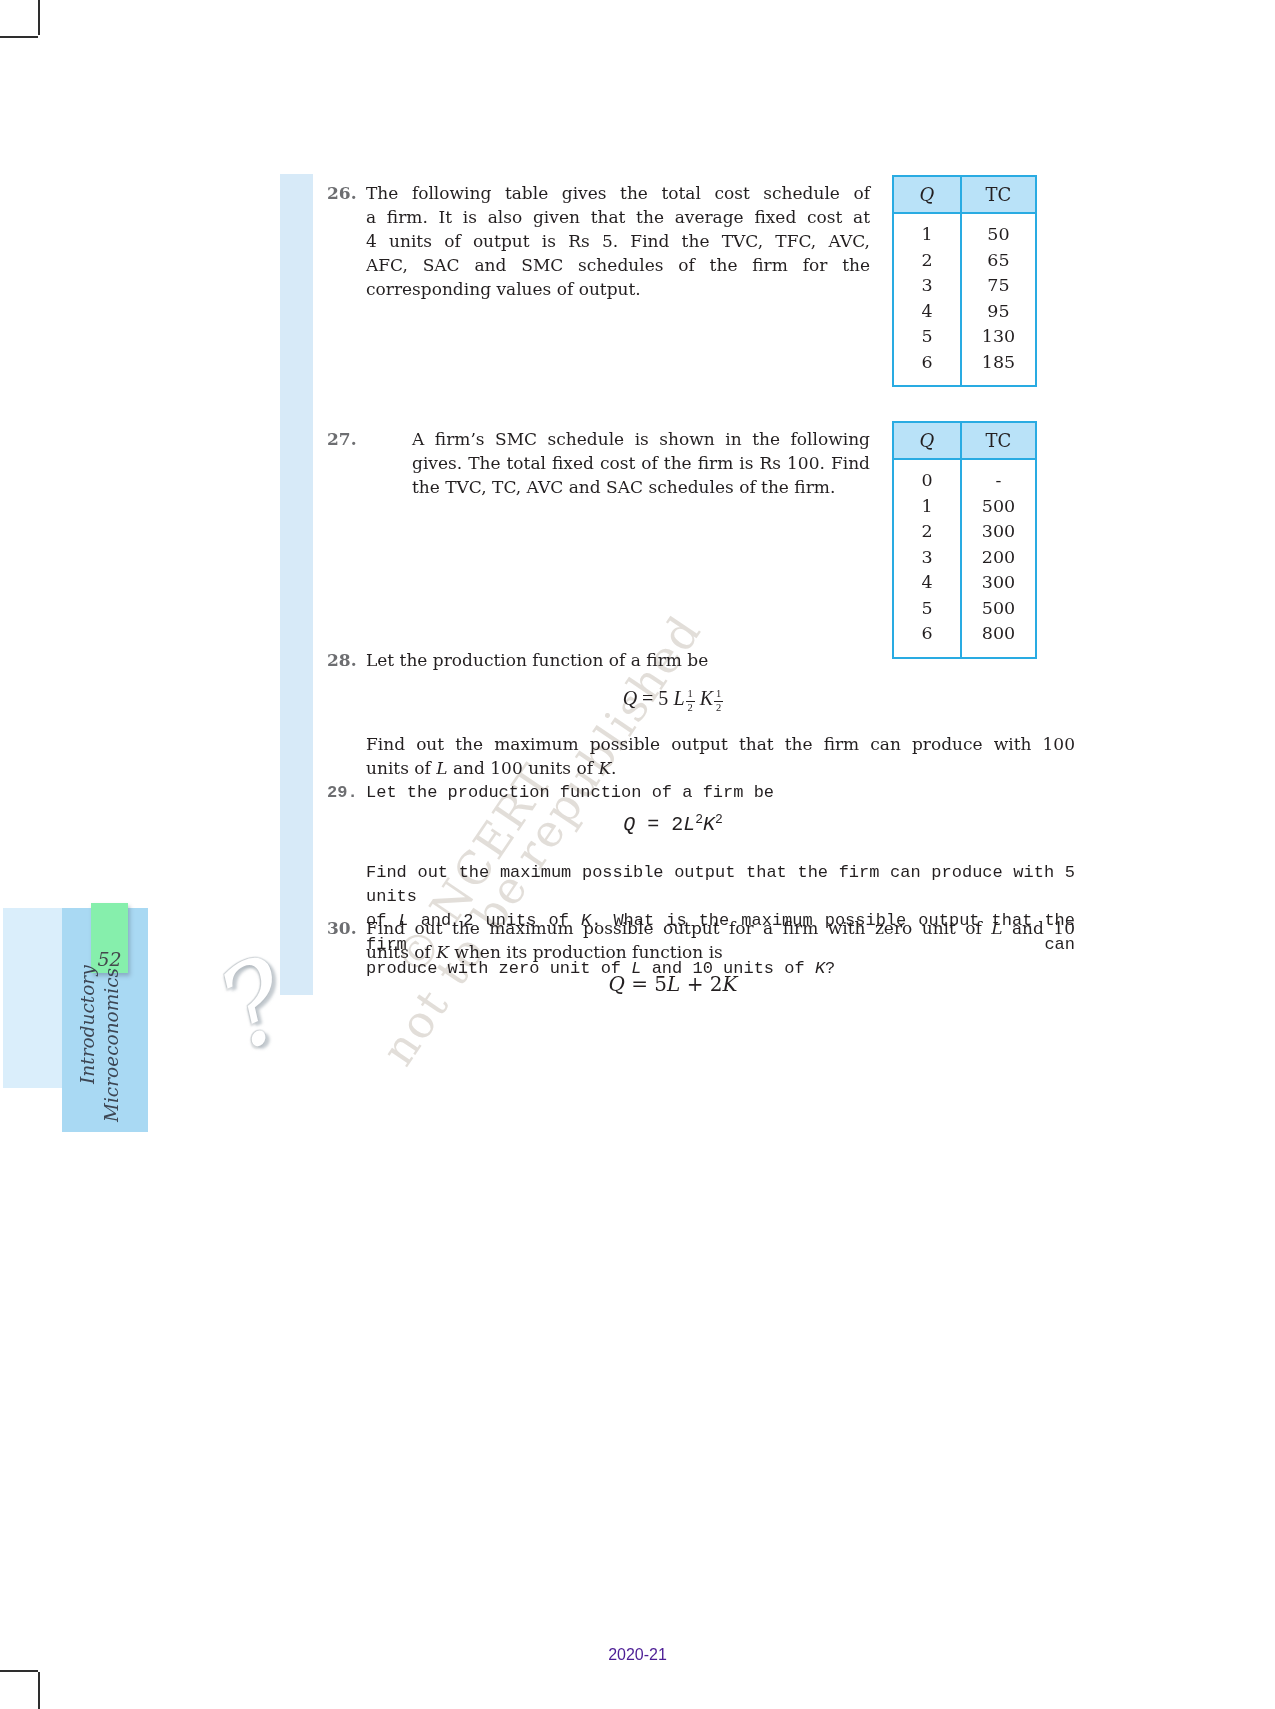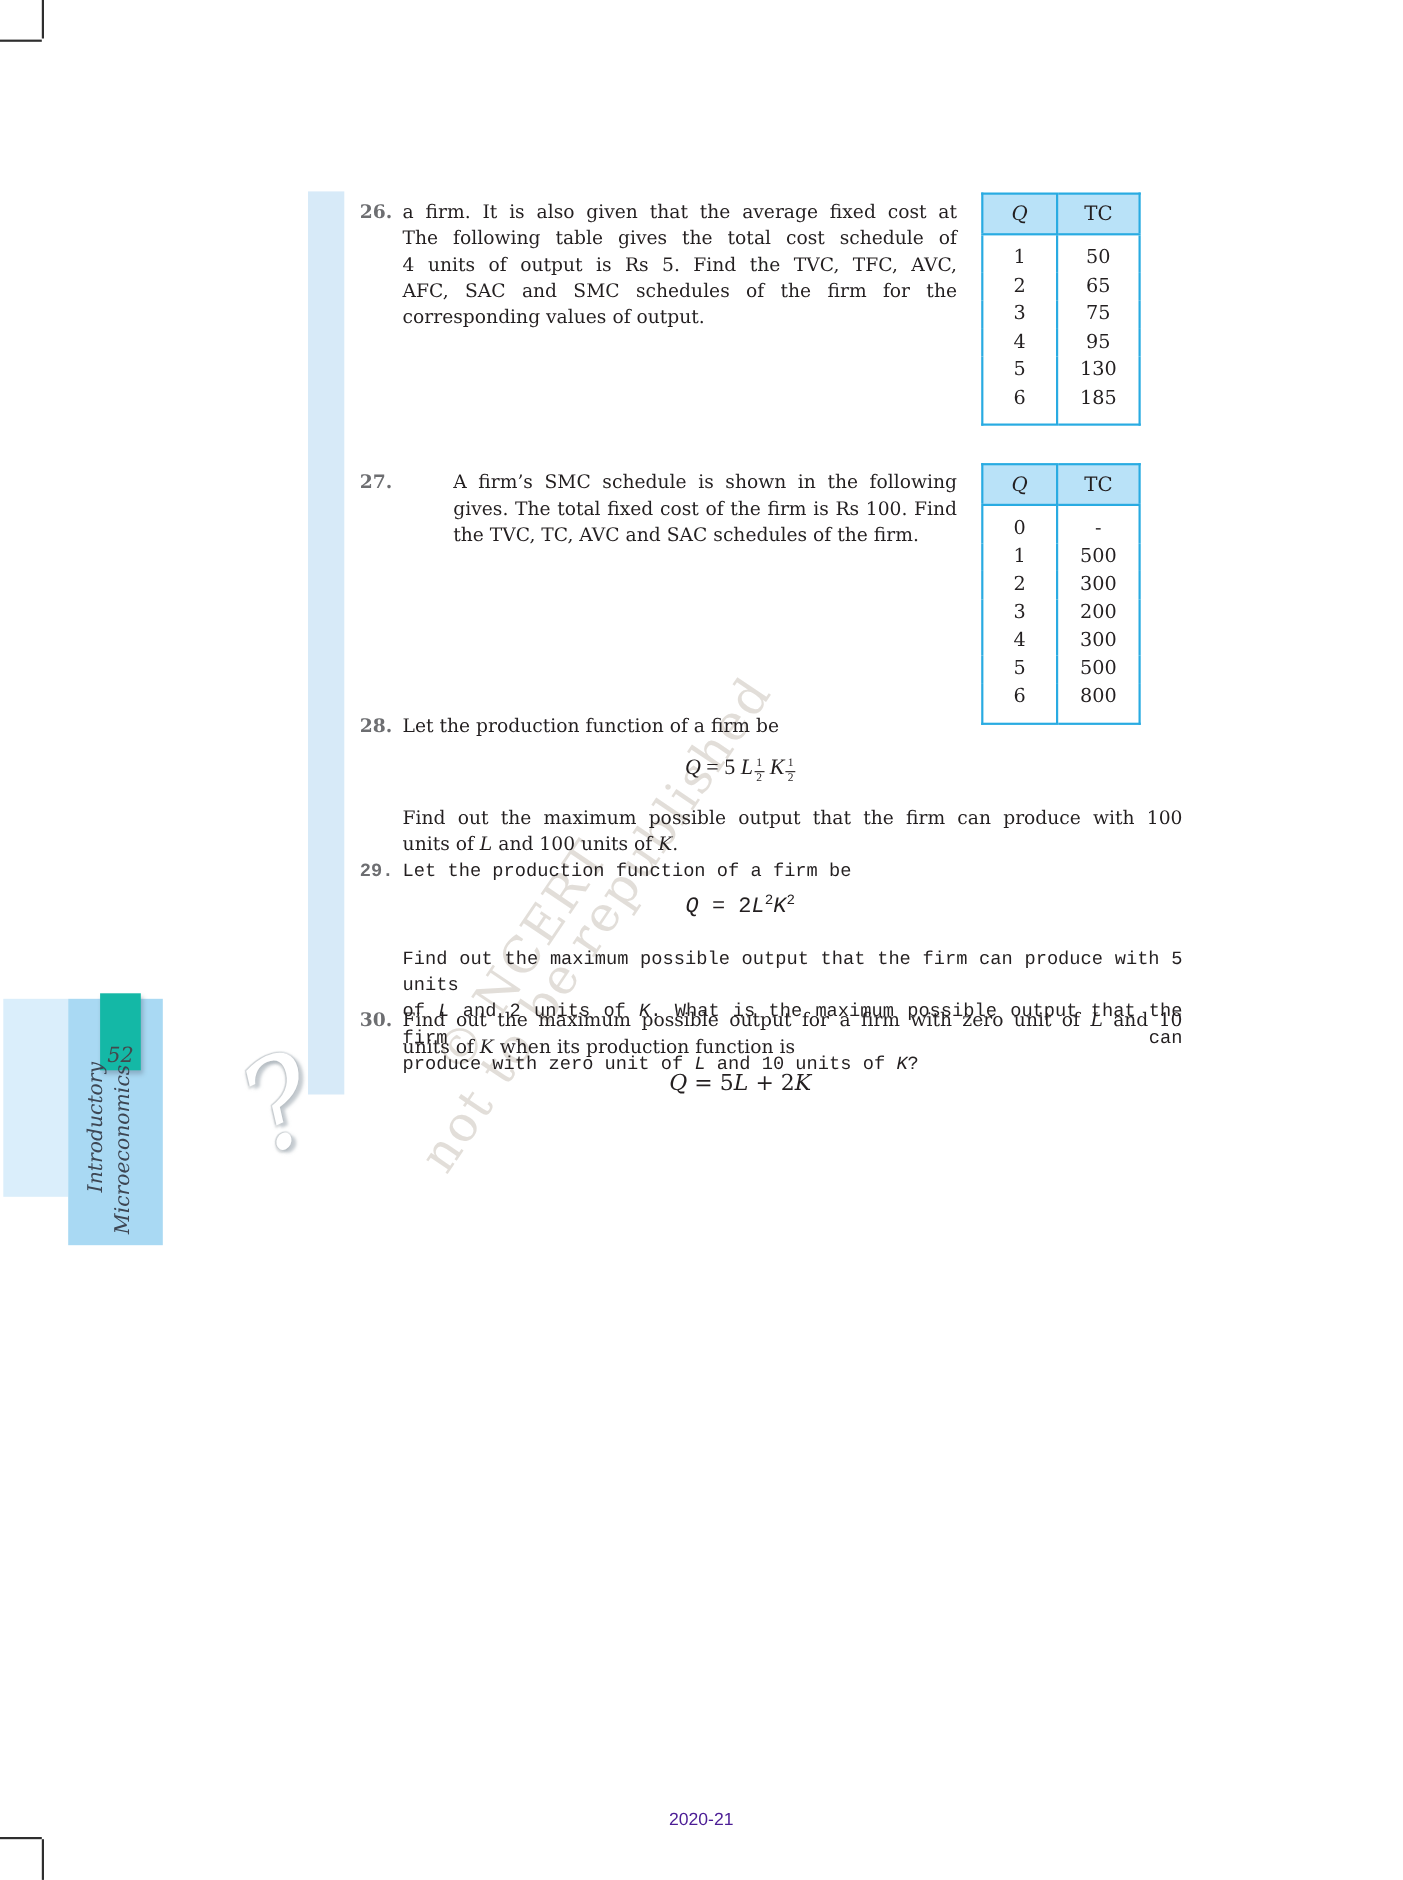--- a/index.html
+++ b/index.html
@@ -12,21 +12,21 @@
   .cm-tl-h{left:0;top:36px;width:38px;height:2px;}
   .cm-bl-h{left:0;top:1670px;width:38px;height:2px;}
   .cm-bl-v{left:38px;top:1672px;width:2px;height:37px;}
 
   
   .strip{position:absolute;left:280px;top:174px;width:33px;height:821px;background:#d7eaf8;z-index:0;}
 
   
   .band-light{position:absolute;left:3px;top:908px;width:59px;height:180px;background:#daeefb;}
   .band-dark{position:absolute;left:62px;top:908px;width:86px;height:224px;background:#a9d9f3;}
-  .pagenum-box{position:absolute;left:91px;top:903px;width:37px;height:70px;background:#14b8a6;
+  .pagenum-box{position:absolute;left:91px;top:903px;width:37px;height:70px;background:#86efac;
         box-shadow:2px 3px 4px rgba(100,120,140,0.45);display:flex;align-items:flex-end;justify-content:center;
         padding-bottom:3px;font-style:italic;font-size:19px;color:#44484c;z-index:2;box-sizing:border-box;}
   .vt{position:absolute;white-space:nowrap;transform-origin:left bottom;transform:rotate(-90deg);
         font-style:italic;font-size:18.5px;line-height:22px;color:#3d4653;z-index:2;}
   .vt1{left:99px;top:1062px;}
   .vt2{left:123px;top:1100px;}
 
   
   .qmark{position:absolute;left:224px;top:948px;font-size:112px;line-height:1;font-style:italic;
         color:#ffffff;transform:rotate(-24deg);z-index:3;
@@ -88,22 +88,22 @@
   <div class="cm cm-bl-v"></div>
 
   <div class="strip"></div>
 
   <span class="wm wm1">© NCERT</span>
   <span class="wm wm2">not to be republished</span>
 
   <section class="question q26">
     <span class="qnum">26.</span>
     <div class="qbody">
+      <div class="tline">The following table gives the total cost schedule of</div>
       <div class="tline">a firm. It is also given that the average fixed cost at</div>
-      <div class="tline">The following table gives the total cost schedule of</div>
       <div class="tline">4 units of output is Rs 5. Find the TVC, TFC, AVC,</div>
       <div class="tline">AFC, SAC and SMC schedules of the firm for the</div>
       <div class="tline end">corresponding values of output.</div>
     </div>
   </section>
 
   <table class="cost-table t1">
       <thead>
         <tr>
           <th>Q</th>

